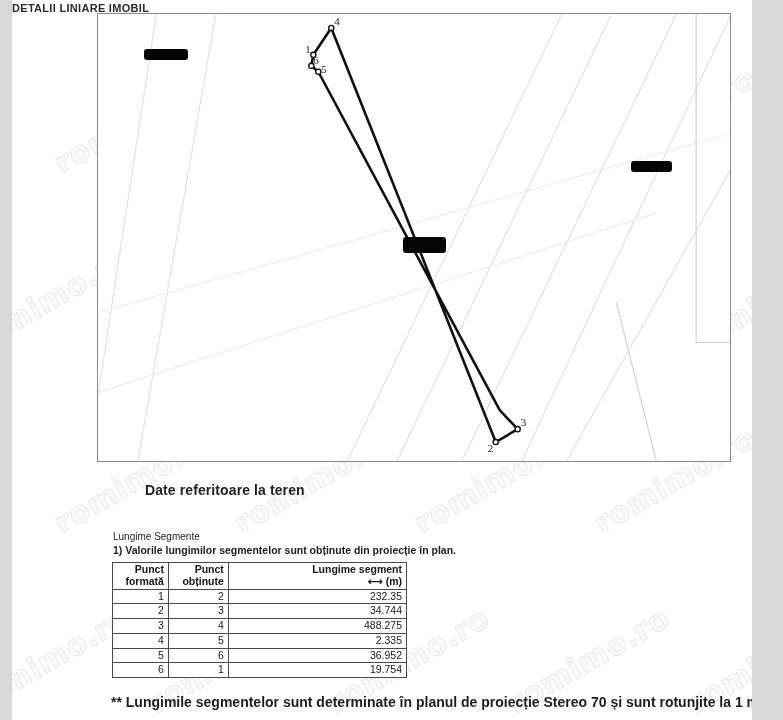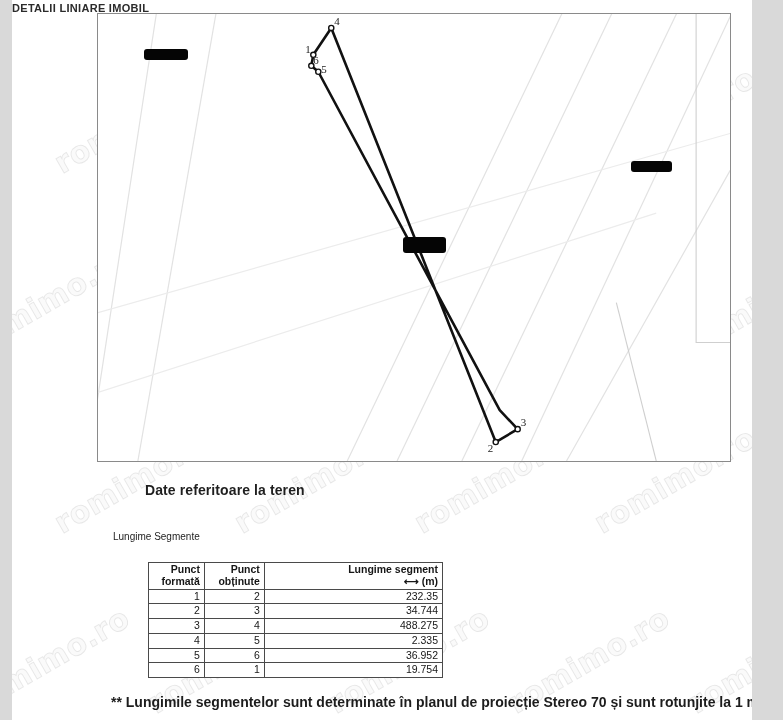--- a/index.html
+++ b/index.html
@@ -121,21 +121,20 @@
   #segments-table {
     position: absolute;
     left: 100px;
     top: 562px;
     width: 295px;
     border-collapse: collapse;
     font-size: 10.5px;
     color: #161616;
     z-index: 7;
     background: #fff;
-    margin-left: 36px;
   }
   #segments-table th,
   #segments-table td {
     border: 1px solid #4a4a4a;
     padding: 1px 4px 1px 2px;
     line-height: 1.12;
   }
   #segments-table th {
     font-weight: 700;
     text-align: right;
@@ -233,20 +232,21 @@
 
       <div class="redaction" style="left:46px;  top:35px;  width:44px; height:11px;"></div>
       <div class="redaction" style="left:305px; top:223px; width:43px; height:16px;"></div>
       <div class="redaction" style="left:533px; top:147px; width:41px; height:11px;"></div>
     </div>
 
     <div class="section-heading">Date referitoare la teren</div>
 
     <div class="sub-heading">Lungime Segmente</div>
 
+    <div class="note-line">1) Valorile lungimilor segmentelor sunt obținute din proiecție în plan.</div>
 
     <table id="segments-table">
       <thead>
         <tr>
           <th class="col-a">
             <span>Punct</span><br>
             <span>formată</span>
           </th>
           <th class="col-b">
             <span>Punct</span><br>

